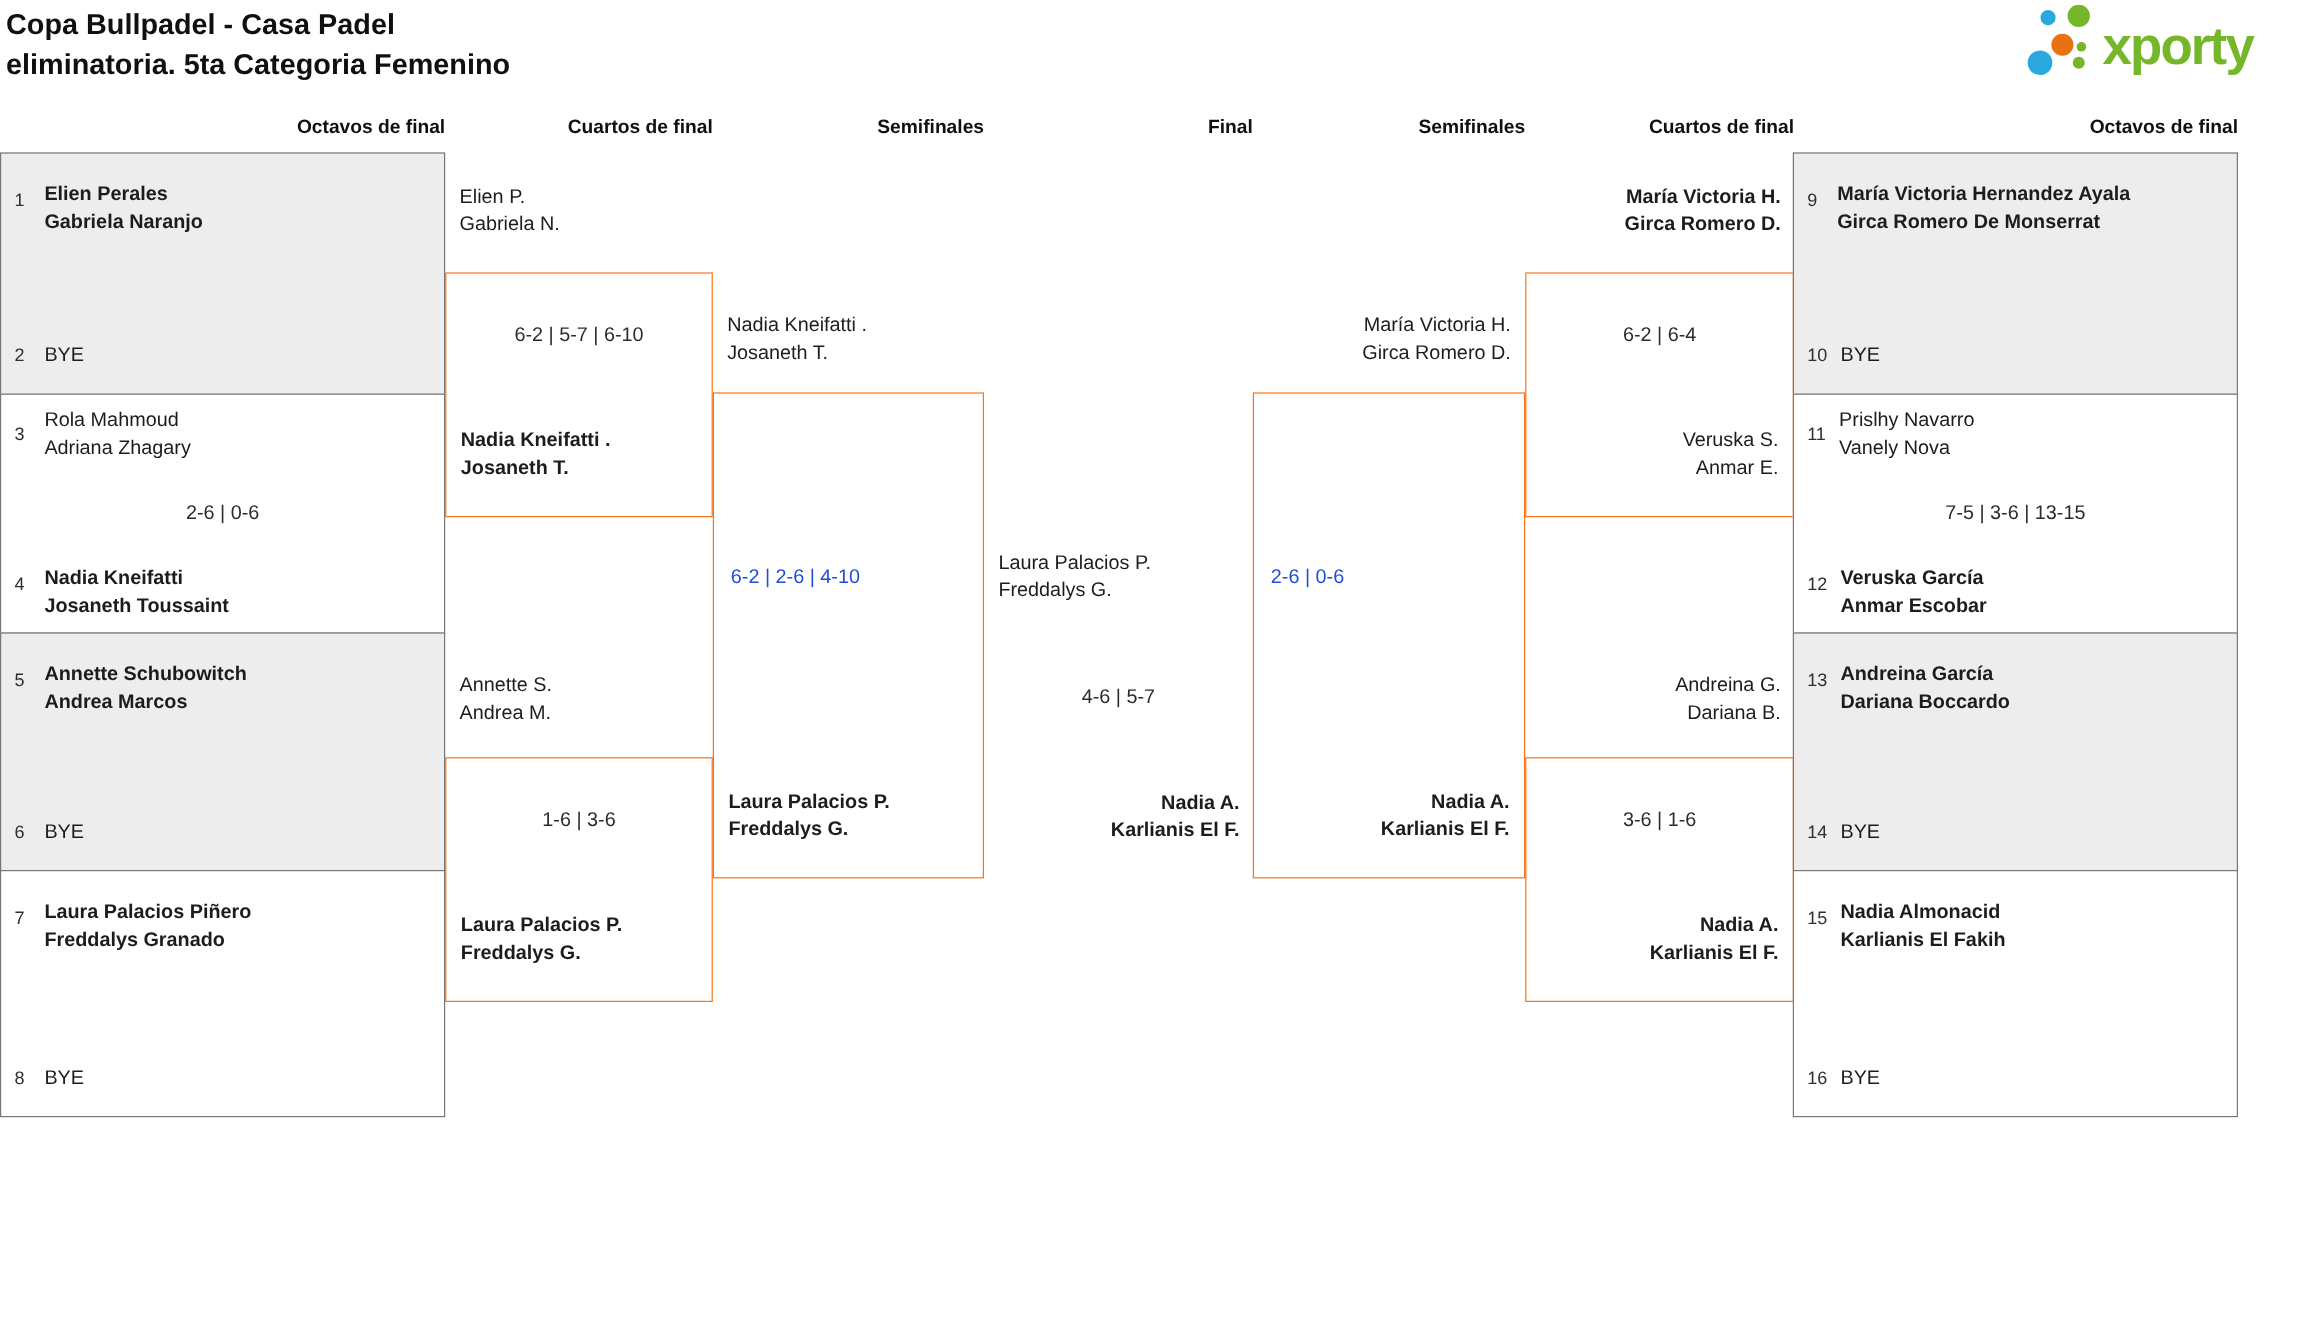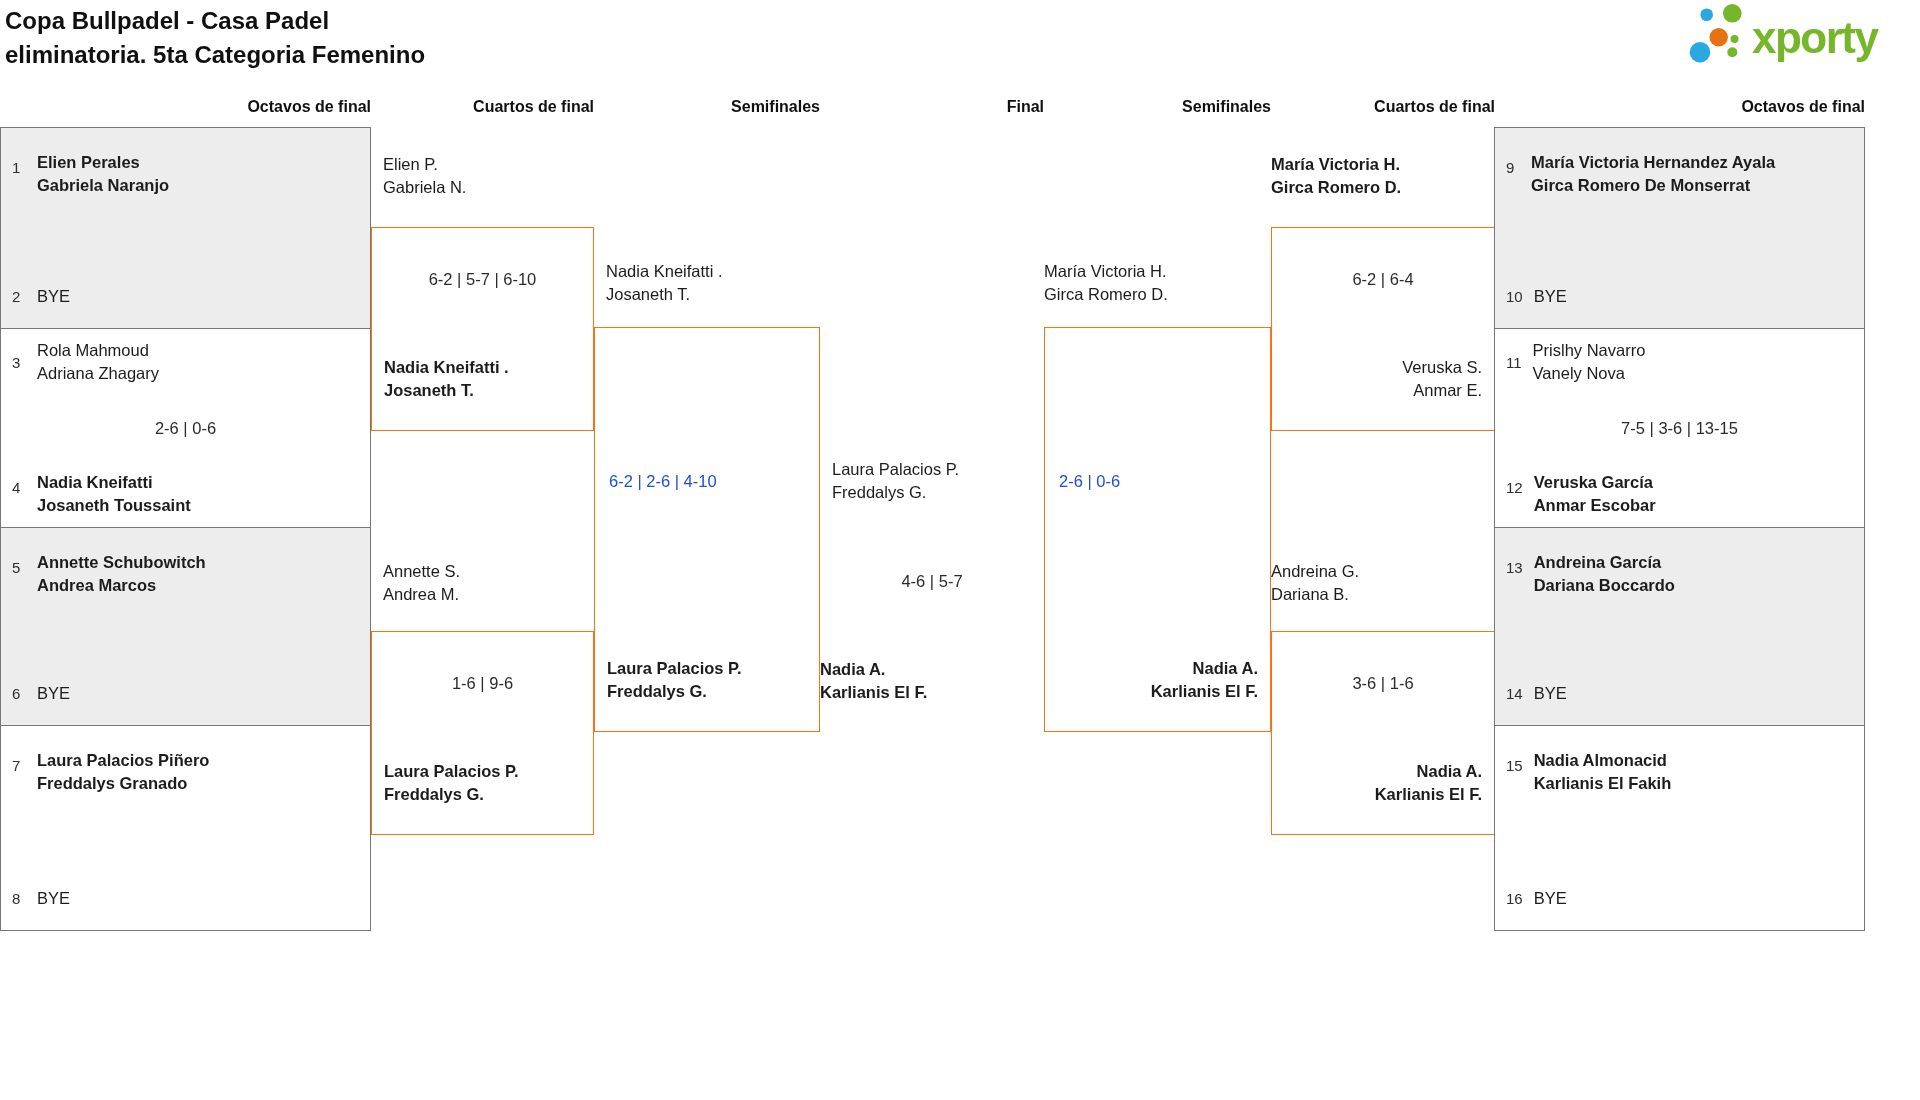--- a/index.html
+++ b/index.html
@@ -13,21 +13,21 @@
   .team{position:absolute;left:11px;right:8px;display:flex;align-items:center;gap:11px;}
   .seed{font-size:15px;color:#2e2e2e;flex:0 0 auto;min-width:14px;}
   .names{font-size:16.5px;line-height:23px;color:#1c1c1c;}
   .names.bold{font-weight:700;margin-top:13px;}
   .mscore{position:absolute;left:0;right:0;top:50%;transform:translateY(-50%);
           text-align:center;font-size:16.5px;color:#2b2b2b;}
   .qscore{position:absolute;left:0;right:0;top:42px;text-align:center;font-size:16.5px;color:#2b2b2b;}
   .sscore{position:absolute;left:14px;right:0;top:144px;text-align:left;font-size:16.5px;color:#1d4ed8;}
   .label{position:absolute;font-size:16.5px;line-height:23px;color:#1c1c1c;}
   .label.bold{font-weight:700;}
-  .label.r{text-align:left;}
+  .label.r{text-align:right;}
   .inwin{position:absolute;bottom:28px;font-size:16.5px;line-height:23px;}
   .inwin.bold{font-weight:700;}
   .inwin.l{left:12px;}
   .inwin.r{right:12px;text-align:right;}
   .fscore{position:absolute;left:820px;width:224px;top:572px;text-align:center;font-size:16.5px;color:#2b2b2b;}
   .logo{position:absolute;left:1688px;top:4px;}
 </style>
 </head>
 <body>
 
@@ -125,21 +125,21 @@
     <div class="inwin bold l">
       <div>Nadia Kneifatti .</div>
       <div>Josaneth T.</div>
     </div>
   </div>
   <div class="label" style="left:383px;top:560px">
     <div>Annette S.</div>
     <div>Andrea M.</div>
   </div>
   <div class="qbox" style="left:371px;top:631px;width:223px;height:204px">
-    <div class="qscore">1-6 | 9-6</div>
+    <div class="qscore">1-6 | 3-6</div>
     <div class="inwin bold l">
       <div>Laura Palacios P.</div>
       <div>Freddalys G.</div>
     </div>
   </div>
 
   <div class="label" style="left:606px;top:260px">
     <div>Nadia Kneifatti .</div>
     <div>Josaneth T.</div>
   </div>

